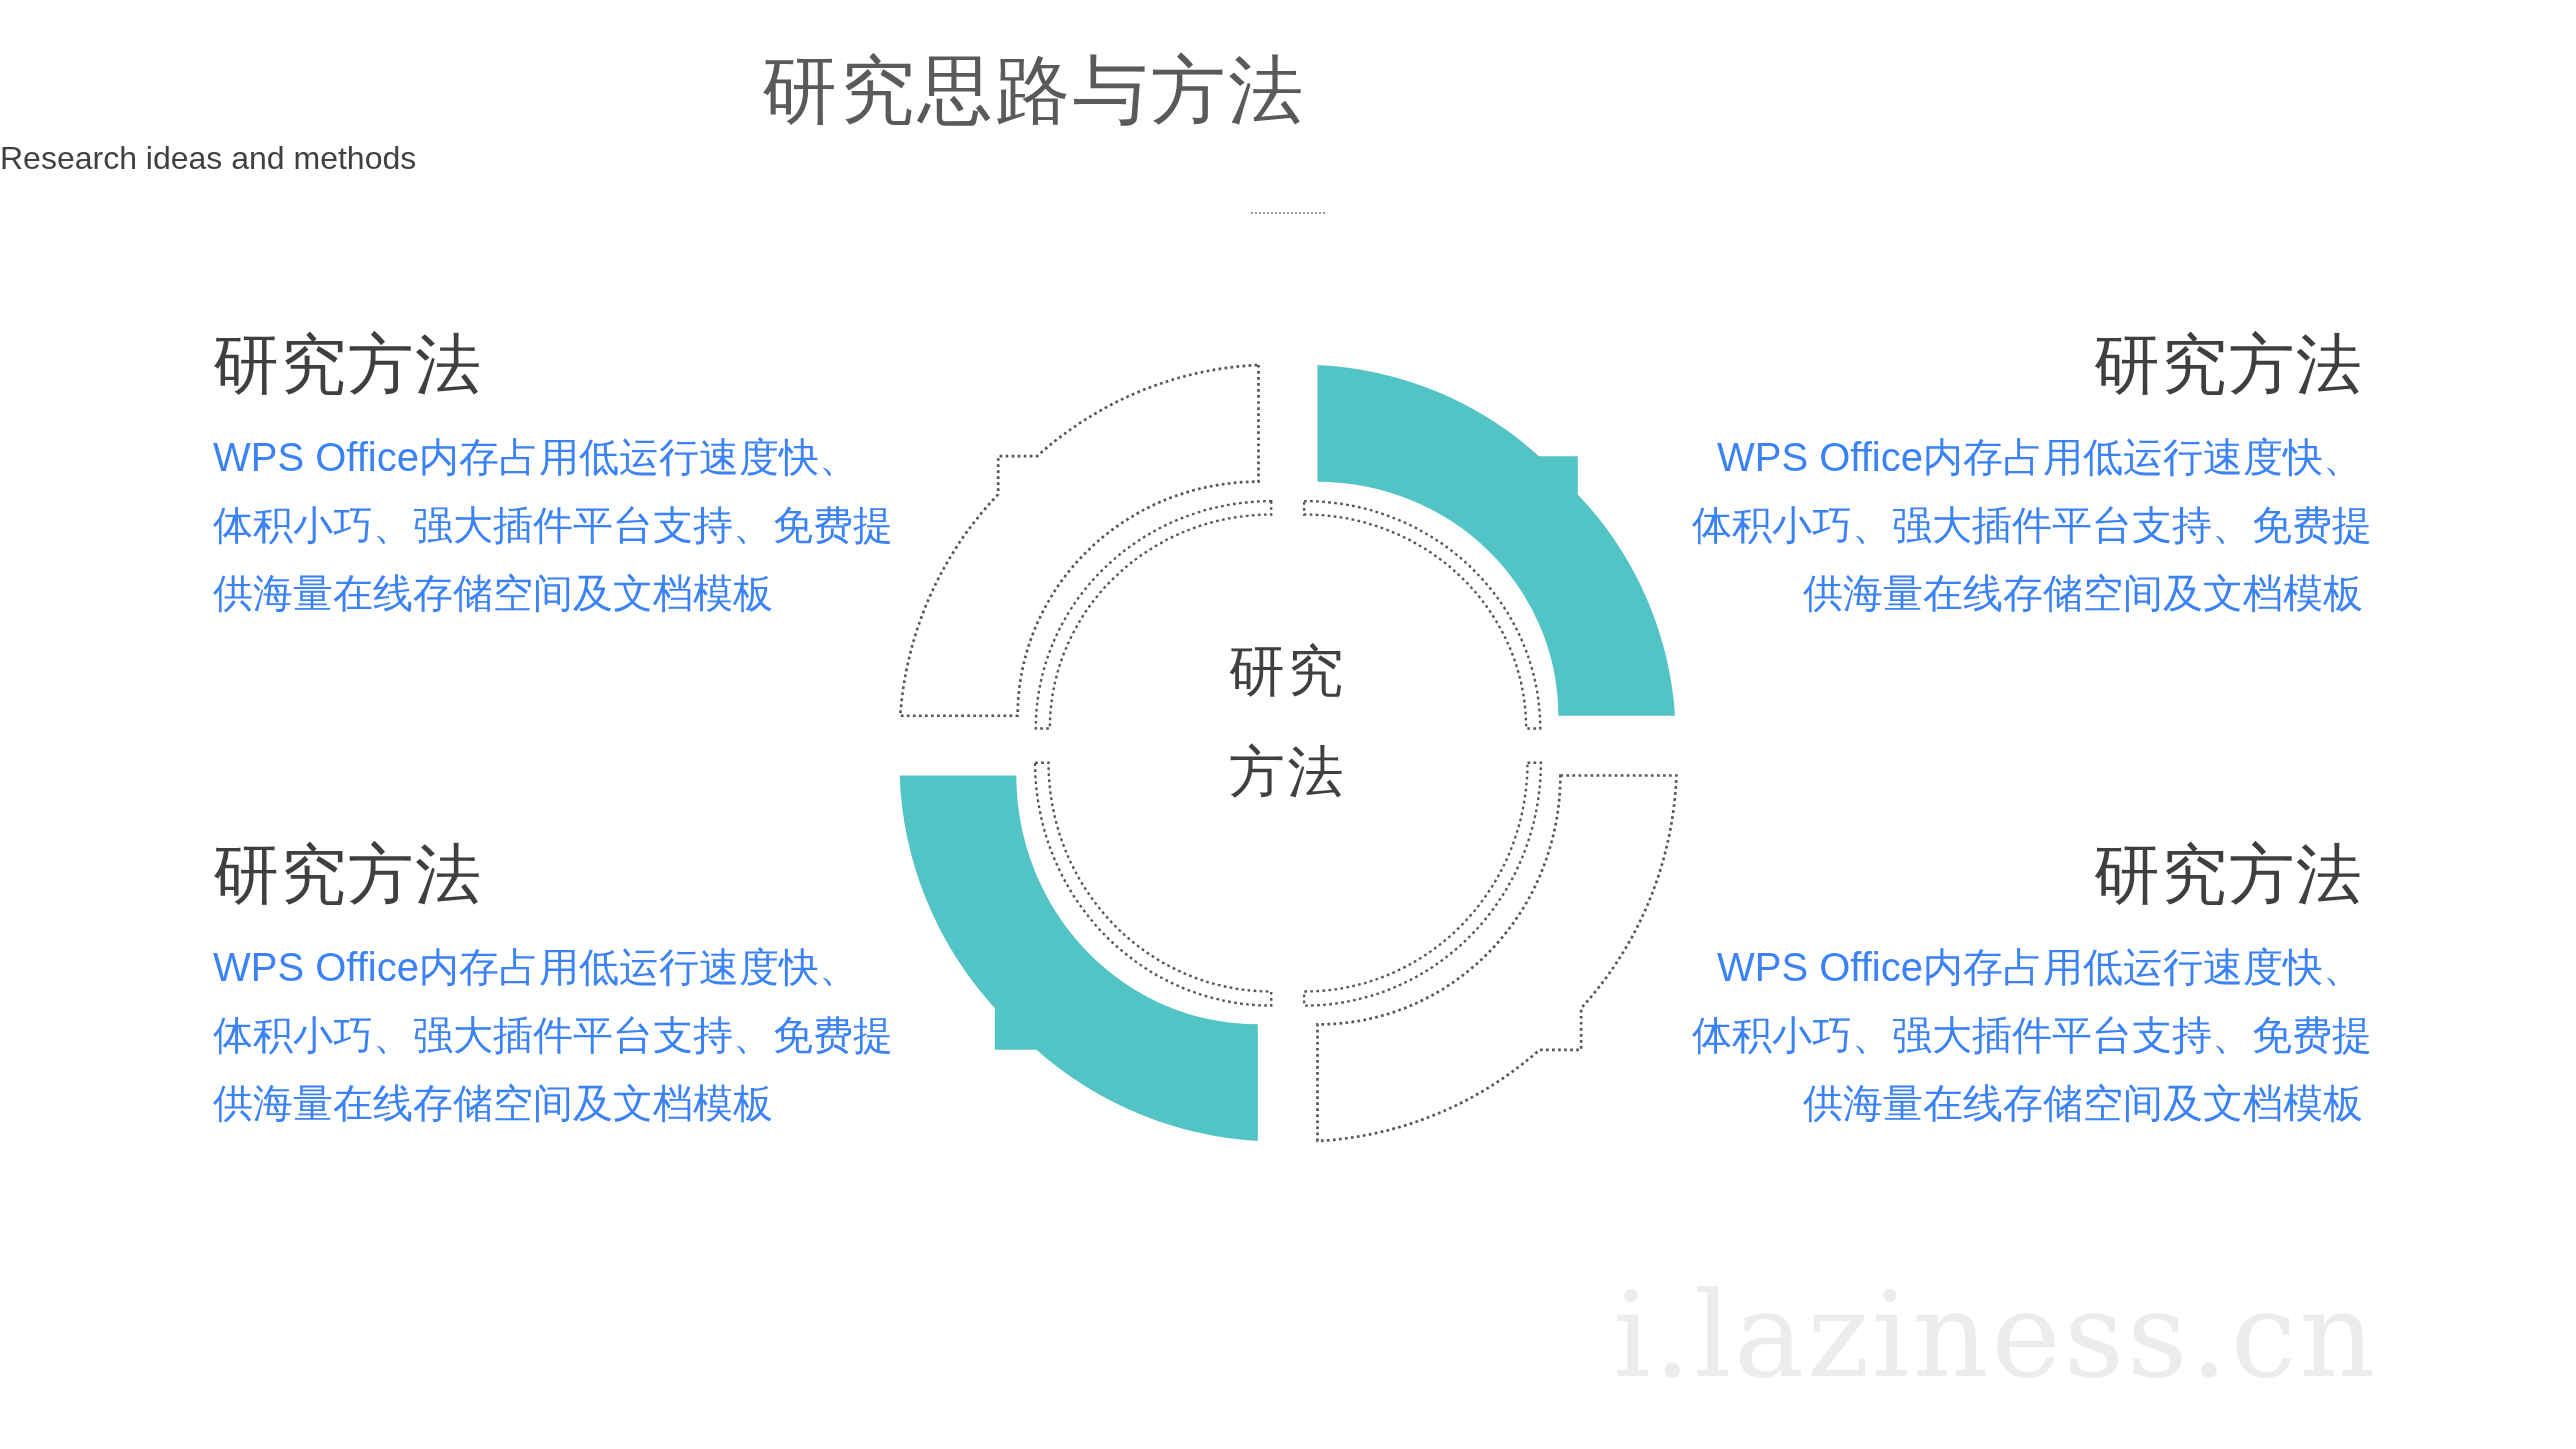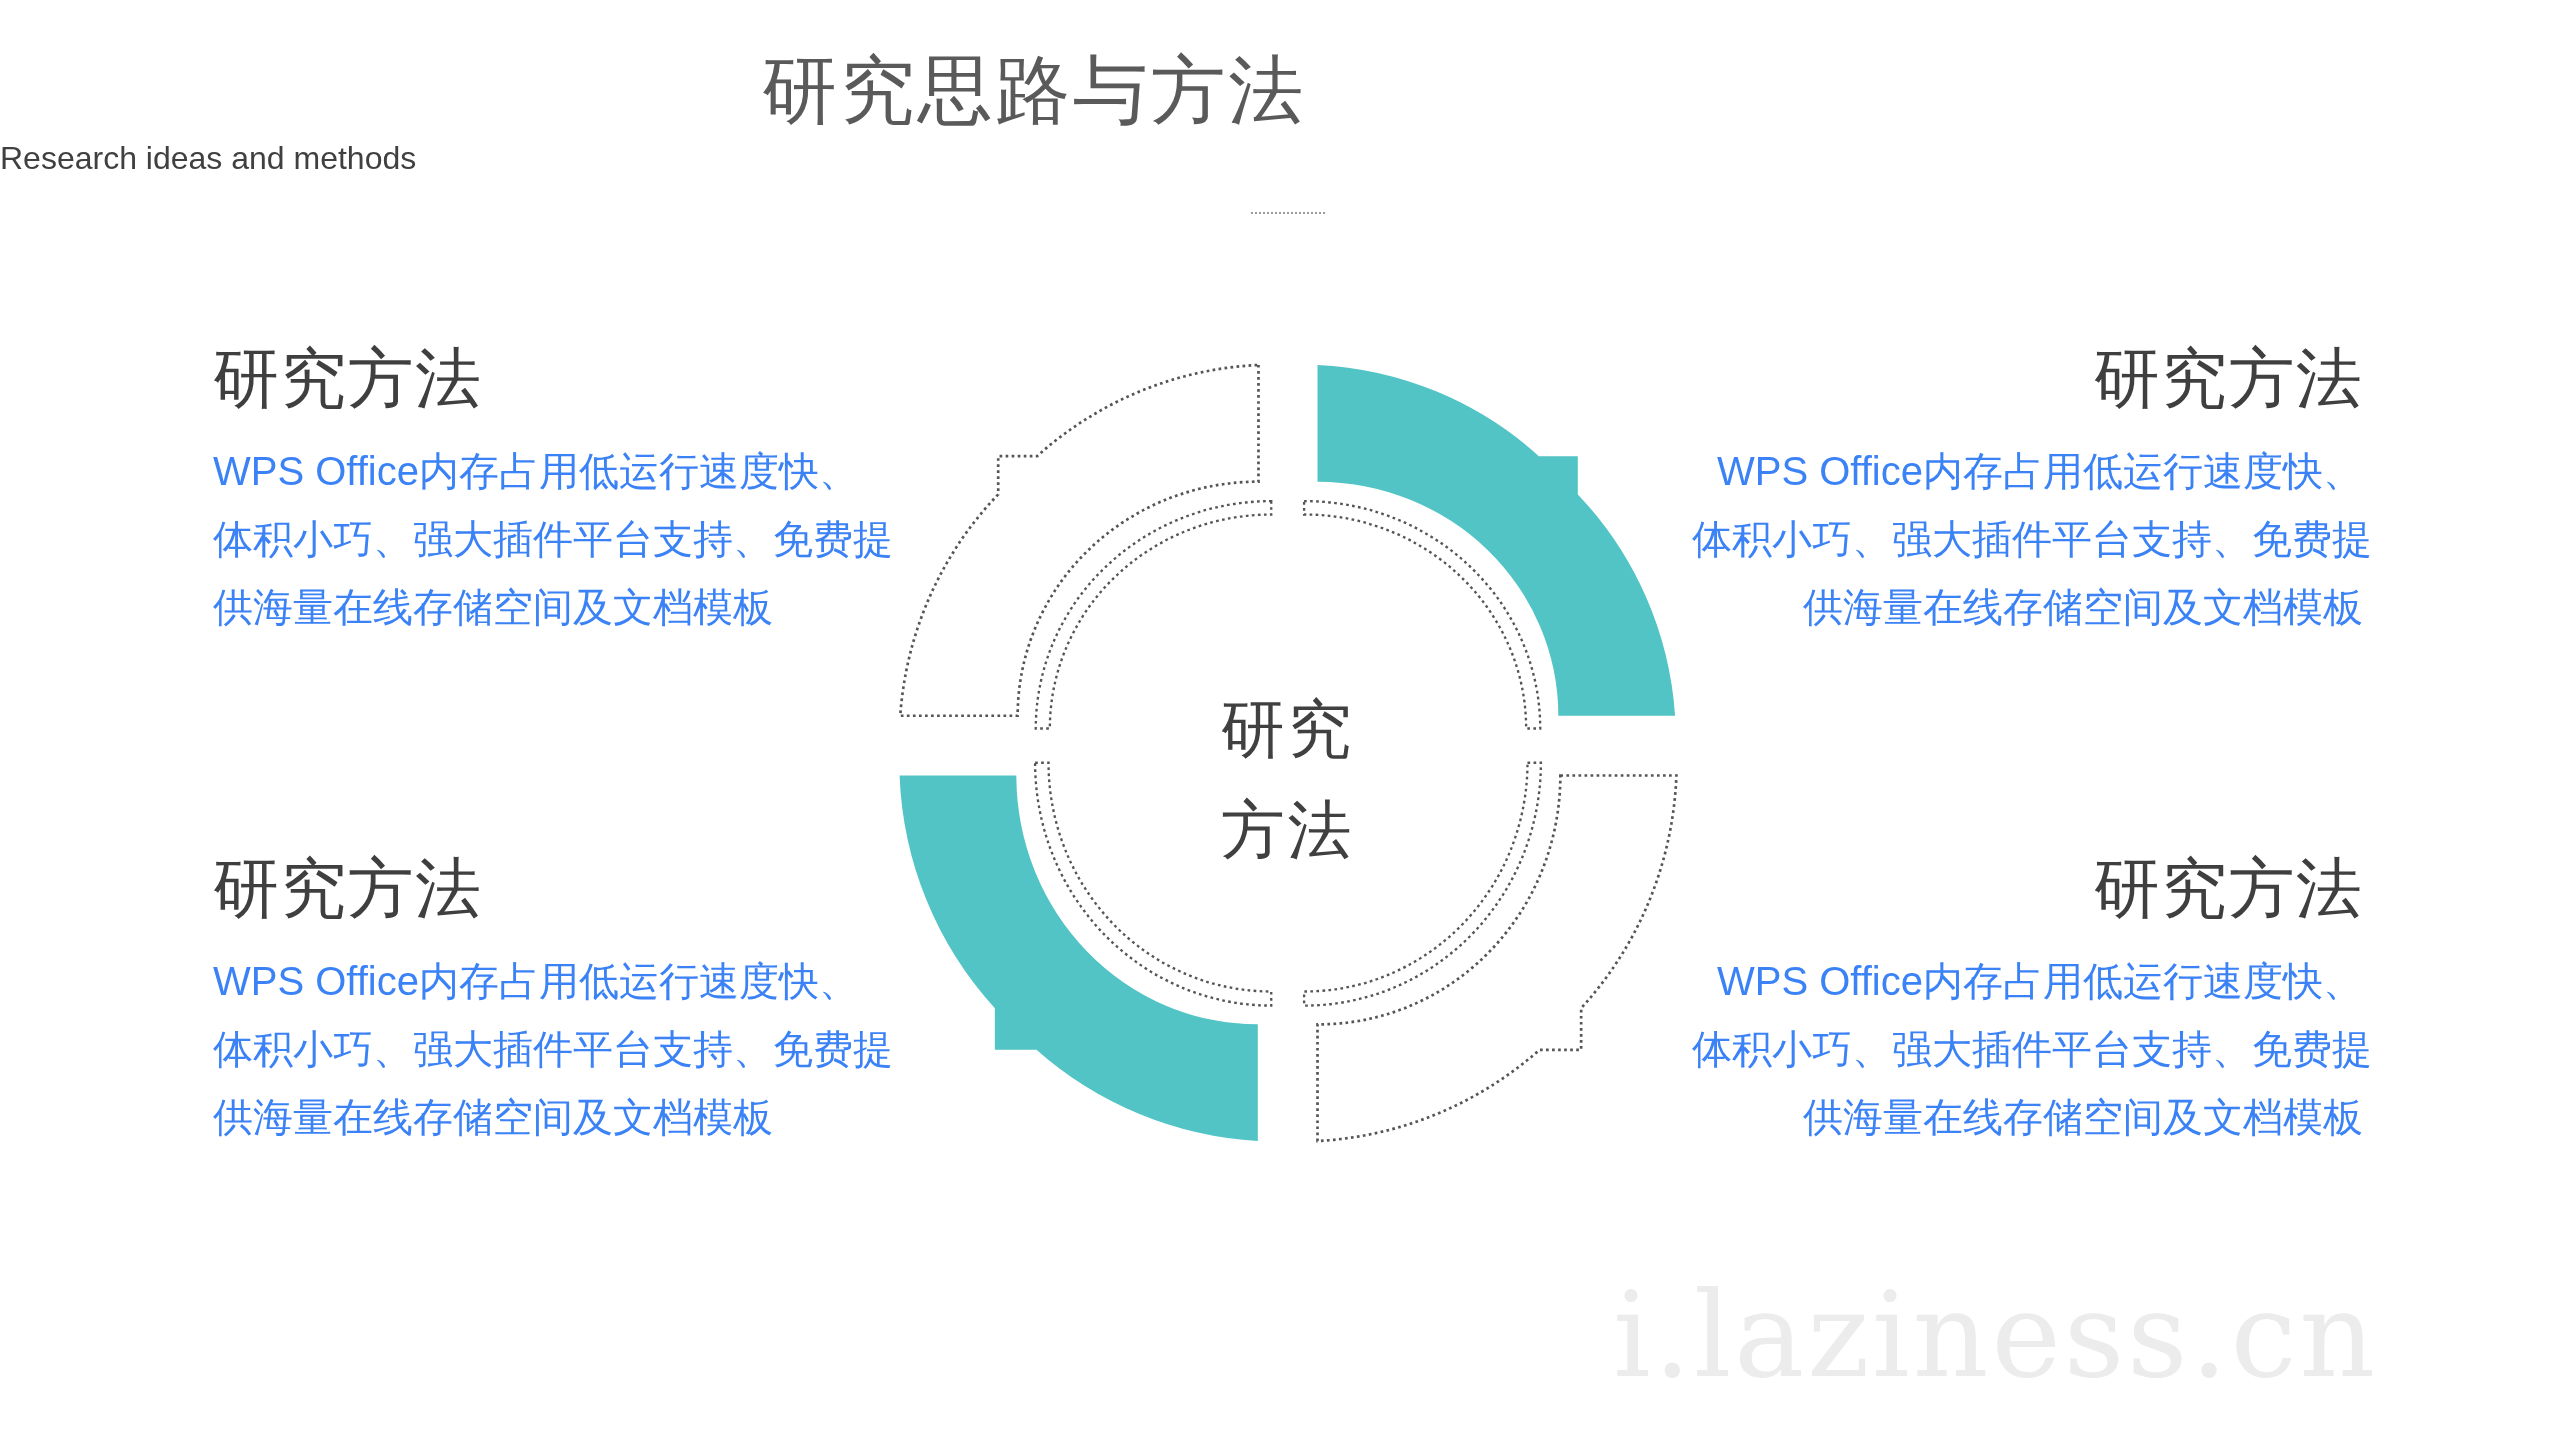--- a/index.html
+++ b/index.html
@@ -15,34 +15,34 @@
     font-size:75px; line-height:94px; color:#5a5a5a; letter-spacing:2.7px;
   }
   .page-subtitle {
     left:0; width:2576px; top:138px; 
     font-size:32px; line-height:40px; color:#404040;
   }
   .title-divider {
     left:1251px; top:212px; width:74px; height:0;
     border-top:2px dotted #9a9a9a;
   }
-  .block { width:671px;margin-top:14px; }
+  .block { width:671px; }
   .block.left { left:213px; text-align:left; }
   .block.right { right:213px; text-align:right; }
   .block h2 {
     margin:0; font-weight:normal; font-size:66px; line-height:74px;
     color:#3f3f3f; letter-spacing:1.3px;
   }
   .block .body {
     margin-top:21.5px; font-size:40px; line-height:68px; color:#3b82f6;
   }
   .block .body div { white-space:nowrap; }
   .center-label {
-    left:1187px; width:201px; top:679px; text-align:center;
-    font-size:64px; line-height:101px; color:#404040; letter-spacing:2.7px;
+    left:1187px; width:201px; top:620px; text-align:center;
+    font-size:56px; line-height:101px; color:#404040; letter-spacing:2.7px;
   }
   .watermark {
     left:1613px; top:1275px; font-family:"DejaVu Serif","Liberation Serif",serif;
     font-size:118px; line-height:121px; color:#ececec; letter-spacing:2.7px;
   }
   svg.diagram { position:absolute; left:0; top:0; }
 </style>
 </head>
 <body>
 

